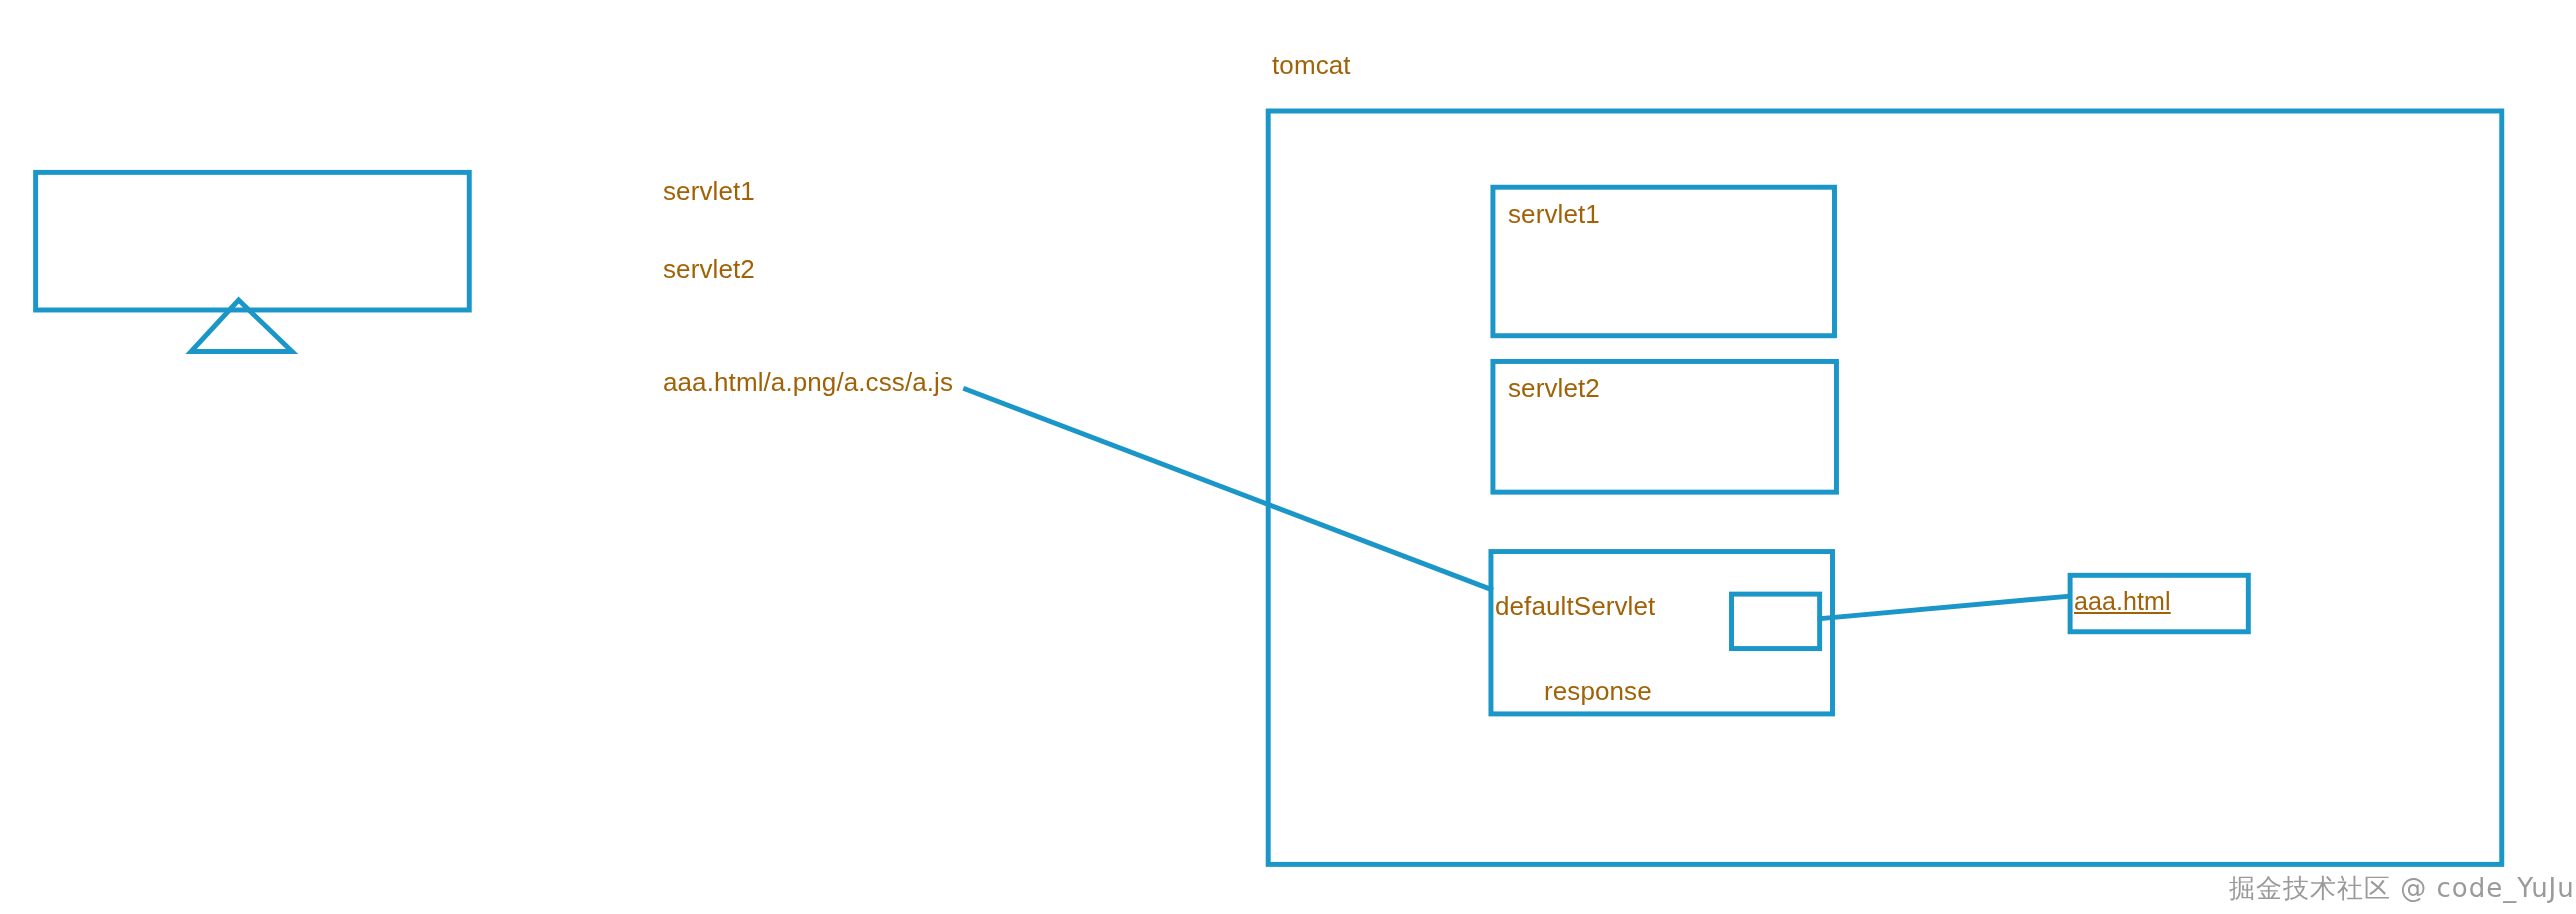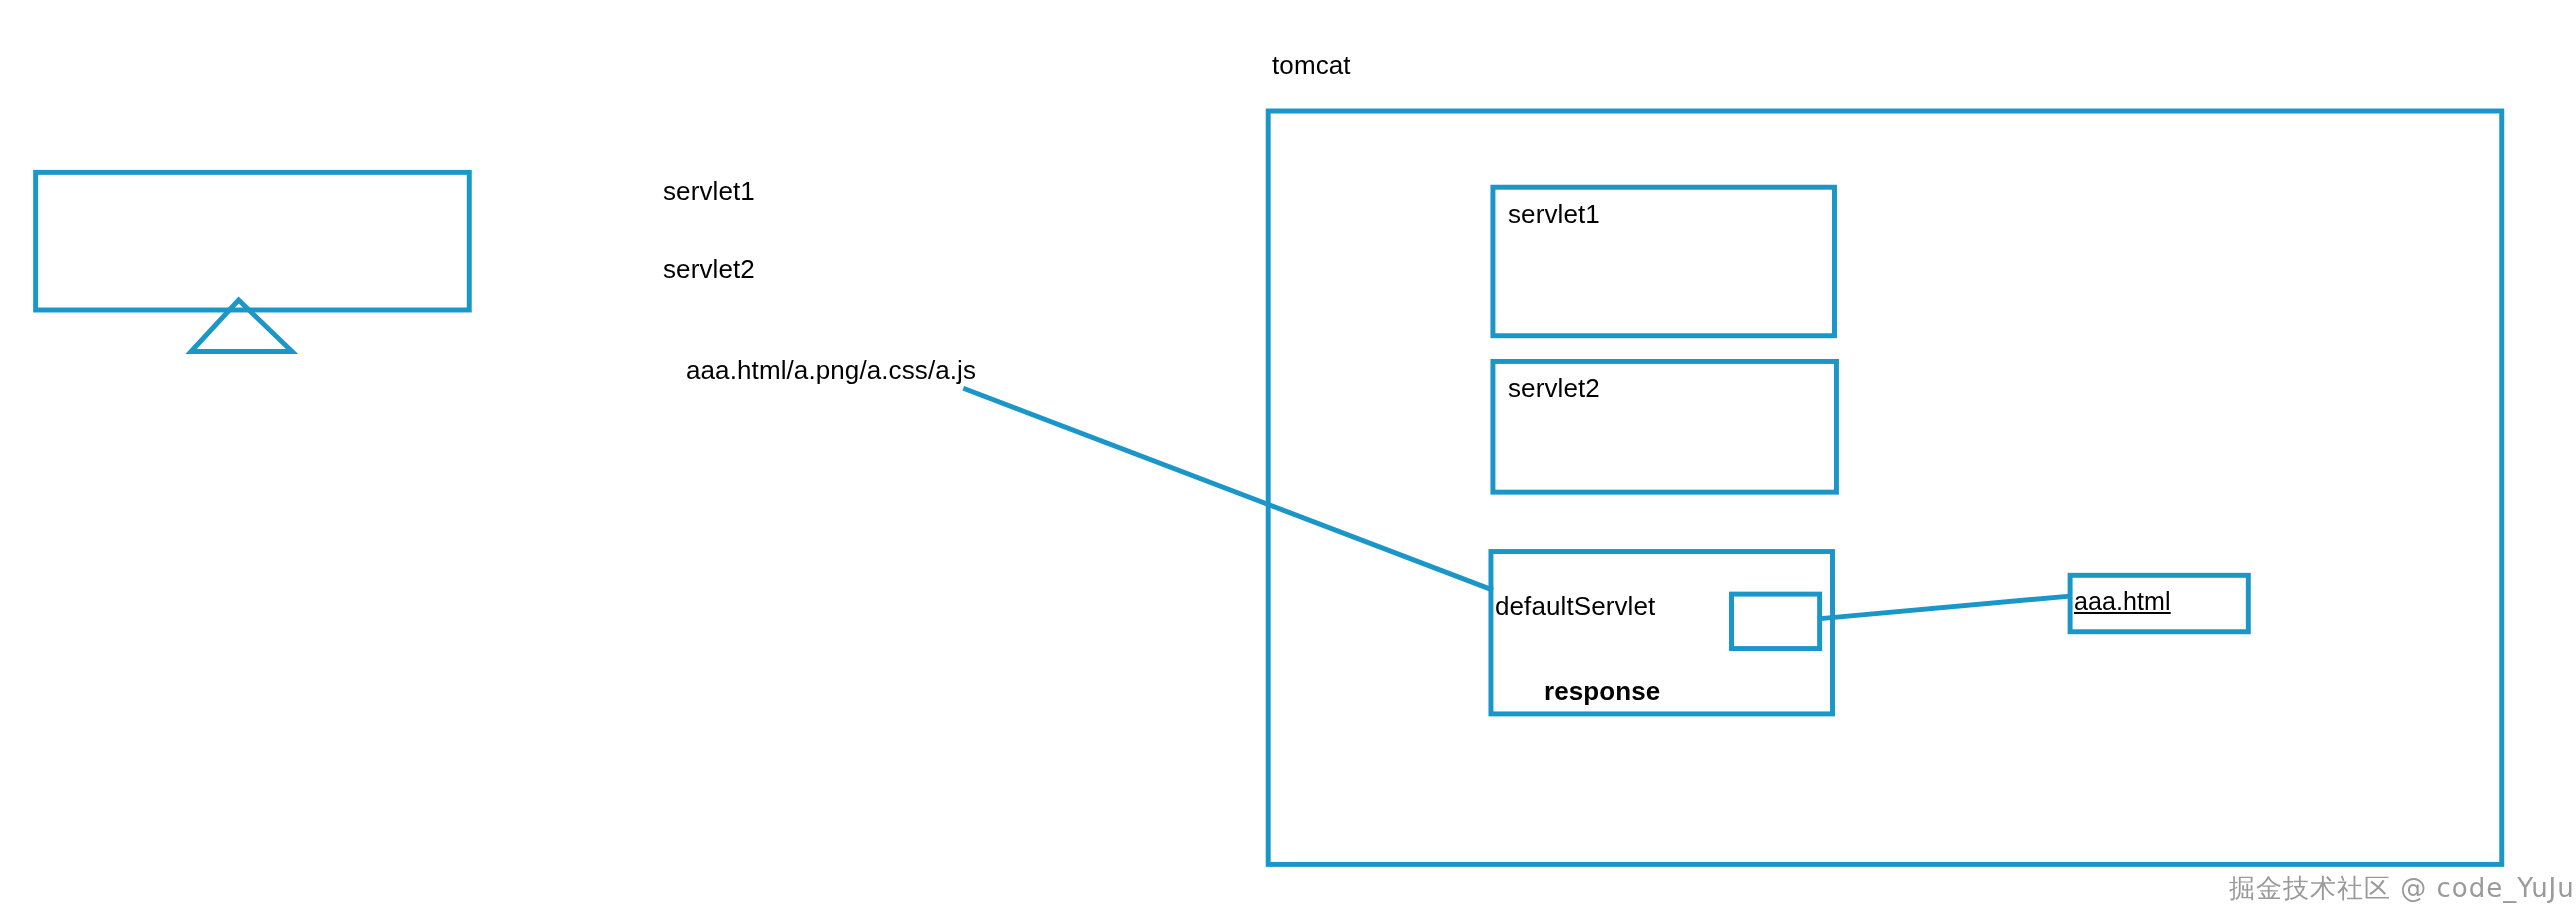--- a/index.html
+++ b/index.html
@@ -21,21 +21,21 @@
   #vector-layer {
     position: absolute;
     left: 0;
     top: 0;
     width: 2576px;
     height: 915px;
     pointer-events: none;
   }
   .lbl {
     position: absolute;
-    color: #000000;
+    color: #a16207;
     font-size: 26px;
     line-height: 1.15;
     white-space: nowrap;
     letter-spacing: 0.1px;
   }
   .lbl-sm {
     font-size: 25px;
   }
   .watermark {
     position: absolute;
@@ -69,28 +69,28 @@
 
     <rect x="2091" y="581" width="180" height="57" fill="none" stroke="#1b96c8" stroke-width="5"></rect>
 
     <line x1="973" y1="392" x2="1508" y2="596" stroke="#1b96c8" stroke-width="5"></line>
 
     <line x1="1836" y1="625" x2="2091" y2="602" stroke="#1b96c8" stroke-width="5"></line>
   </svg>
 
   <div class="lbl" style="left:663px; top:177px;">servlet1</div>
   <div class="lbl" style="left:663px; top:255px;">servlet2</div>
-  <div class="lbl" style="left:663px; top:356px;margin-left:23px;">aaa.html/a.png/a.css/a.js</div>
+  <div class="lbl" style="left:663px; top:368px;">aaa.html/a.png/a.css/a.js</div>
 
   <div class="lbl" style="left:1272px; top:51px;">tomcat</div>
 
   <div class="lbl" style="left:1508px; top:200px;">servlet1</div>
   <div class="lbl" style="left:1508px; top:374px;">servlet2</div>
 
   <div class="lbl" style="left:1495px; top:592px;">defaultServlet</div>
-  <div class="lbl" style="left:1544px; top:677px;font-weight:bold;">response</div>
+  <div class="lbl" style="left:1544px; top:677px;">response</div>
 
   <div class="lbl lbl-sm" style="left:2074px; top:587px;text-decoration:underline;">aaa.html</div>
 
   <div class="watermark" style="left:2229px; top:871px;">掘金技术社区 @ code_YuJun</div>
 
 </div>
 
 
 </body></html>

